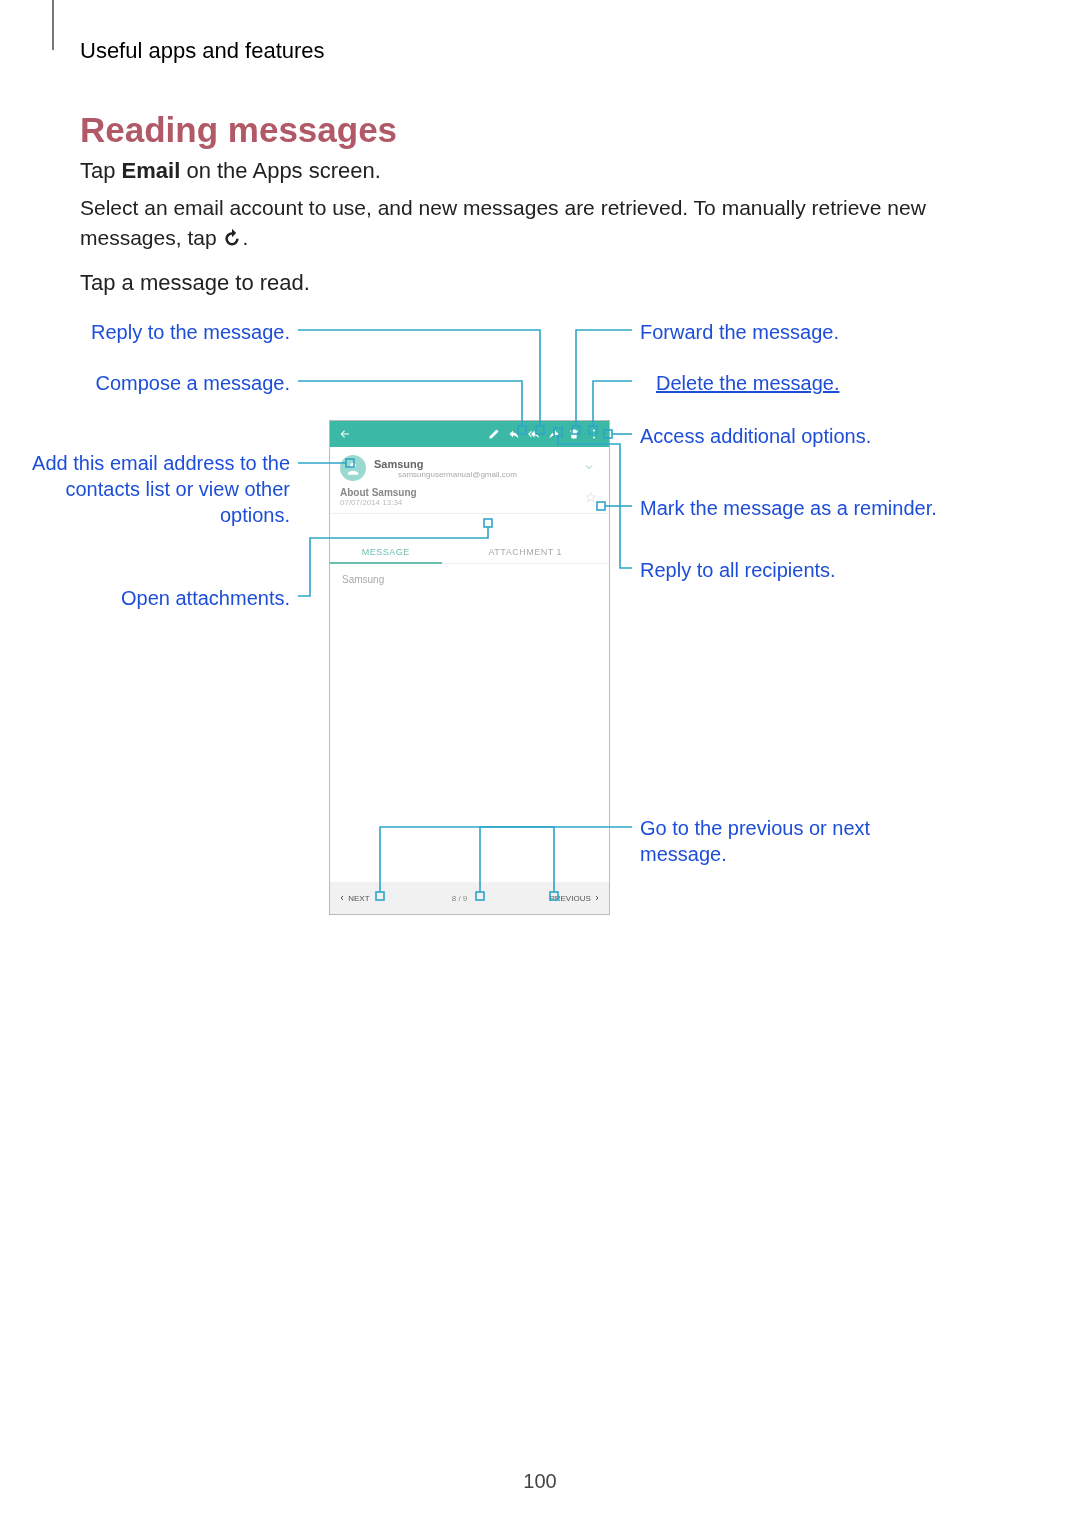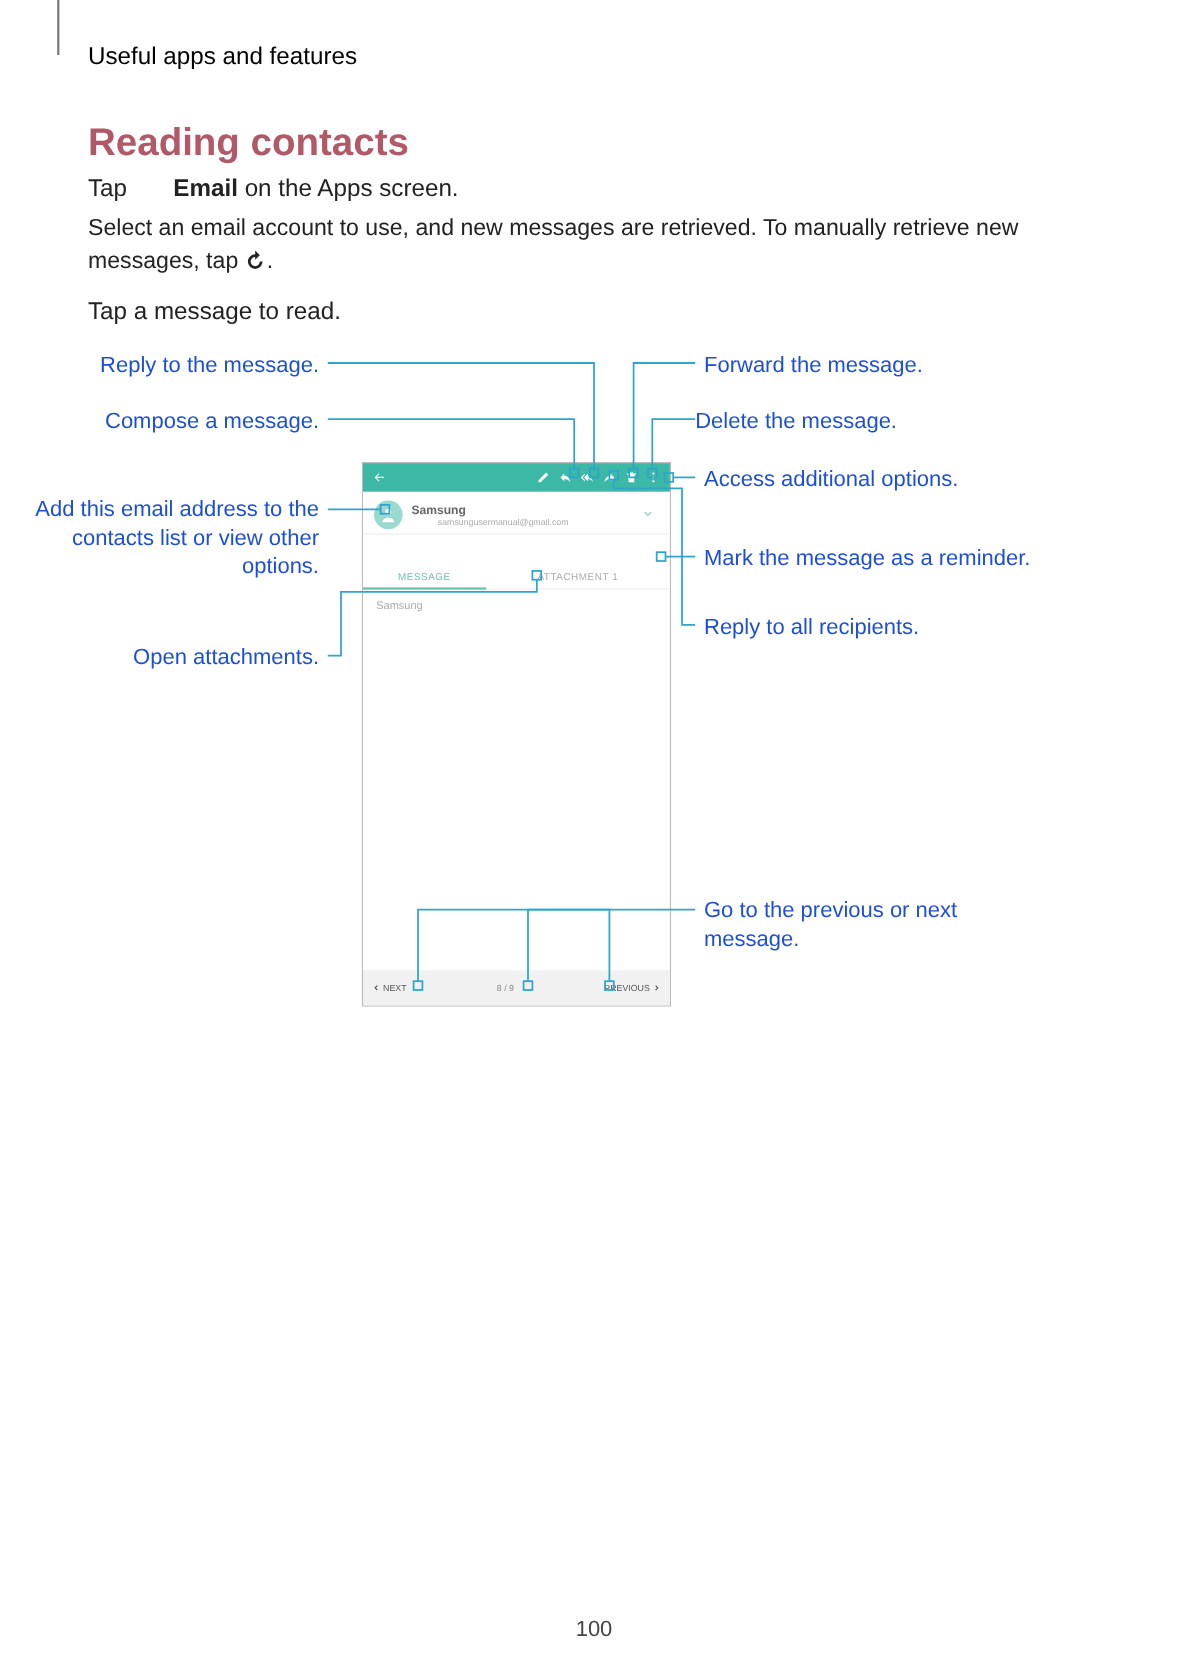--- a/index.html
+++ b/index.html
@@ -33,21 +33,21 @@
     font-size: 35px;
     font-weight: 700;
     color: #b25968;
   }
   .para1 {
     position: absolute;
     left: 80px;
     top: 158px;
     font-size: 22px;
   }
-  .para1 b { font-weight: 700; margin-left: 36px; }
+  .para1 b { font-weight: 700; }
   .para2 {
     position: absolute;
     left: 80px;
     top: 193px;
     font-size: 21px;
     width: 850px;
     line-height: 1.45;
   }
   .refresh-icon {
     display: inline-block;
@@ -160,41 +160,41 @@
     color:#444;
   }
 </style>
 </head>
 <body>
 
 <div class="page-margin-mark"></div>
 
 <div class="header">Useful apps and features</div>
 
-<h2 class="section-title">Reading contacts</h2>
+<h2 class="section-title">Reading messages</h2>
 
 <p class="para1">
   <span>Tap </span><b>Email</b><span> on the Apps screen.</span>
 </p>
 
 <p class="para2">
   <span>Select an email account to use, and new messages are retrieved. To manually retrieve new messages, tap </span><span class="refresh-icon"><svg width="20" height="20" viewBox="0 0 24 24">
         <path d="M12 4 V1 L7 6 l5 5 V8 a5 5 0 1 1 -5 5 H4 a8 8 0 1 0 8-8 z" fill="#222" transform="scale(-1,1) translate(-24,0)"></path>
       </svg></span><span>.</span>
 </p>
 
 <p class="para3">Tap a message to read.</p>
 
 <div class="callout left" style="left:80px; top:319px; width:210px;">Reply to the message.</div>
 <div class="callout left" style="left:80px; top:370px; width:210px;">Compose a message.</div>
 <div class="callout left" style="left:30px; top:450px; width:260px;">Add this email address to the contacts list or view other options.</div>
 <div class="callout left" style="left:80px; top:585px; width:210px;">Open attachments.</div>
 
 <div class="callout right" style="left:640px; top:319px; width:320px;">Forward the message.</div>
-<div class="callout right" style="left:632px; top:370px; width:320px;">Delete the message.</div>
+<div class="callout right" style="left:656px; top:370px; width:320px;text-decoration:underline;">Delete the message.</div>
 <div class="callout right" style="left:640px; top:423px; width:320px;">Access additional options.</div>
 <div class="callout right" style="left:640px; top:495px; width:320px;">Mark the message as a reminder.</div>
 <div class="callout right" style="left:640px; top:557px; width:320px;">Reply to all recipients.</div>
 <div class="callout right" style="left:640px; top:815px; width:320px;">Go to the previous or next message.</div>
 
 <div class="phone">
   <div class="toolbar">
     <div class="tbtn">
       <svg width="12" height="12" viewBox="0 0 24 24">
           <path d="M20 11H7l5-5-1.4-1.4L3.2 12l7.4 7.4L12 18l-5-5h13z" fill="#fff"></path>
@@ -246,20 +246,27 @@
       <div class="sender-name">Samsung</div>
       <div class="sender-mail">samsungusermanual@gmail.com</div>
     </div>
     <div class="chev">
       <svg width="12" height="12" viewBox="0 0 24 24">
           <path d="M6 9l6 6 6-6" stroke="#8ac4bb" stroke-width="2" fill="none"></path>
         </svg>
     </div>
   </div>
 
+  <div class="subject-row">
+    <div>
+      <div class="subject">About Samsung</div>
+      <div class="date">07/07/2014 13:34</div>
+    </div>
+    <div class="star">☆</div>
+  </div>
 
   <div class="tabs">
     <div class="tab active">MESSAGE</div>
     <div class="tab att">ATTACHMENT 1</div>
   </div>
 
   <div class="body-area">Samsung</div>
 
   <div class="nav-footer">
     <span>

